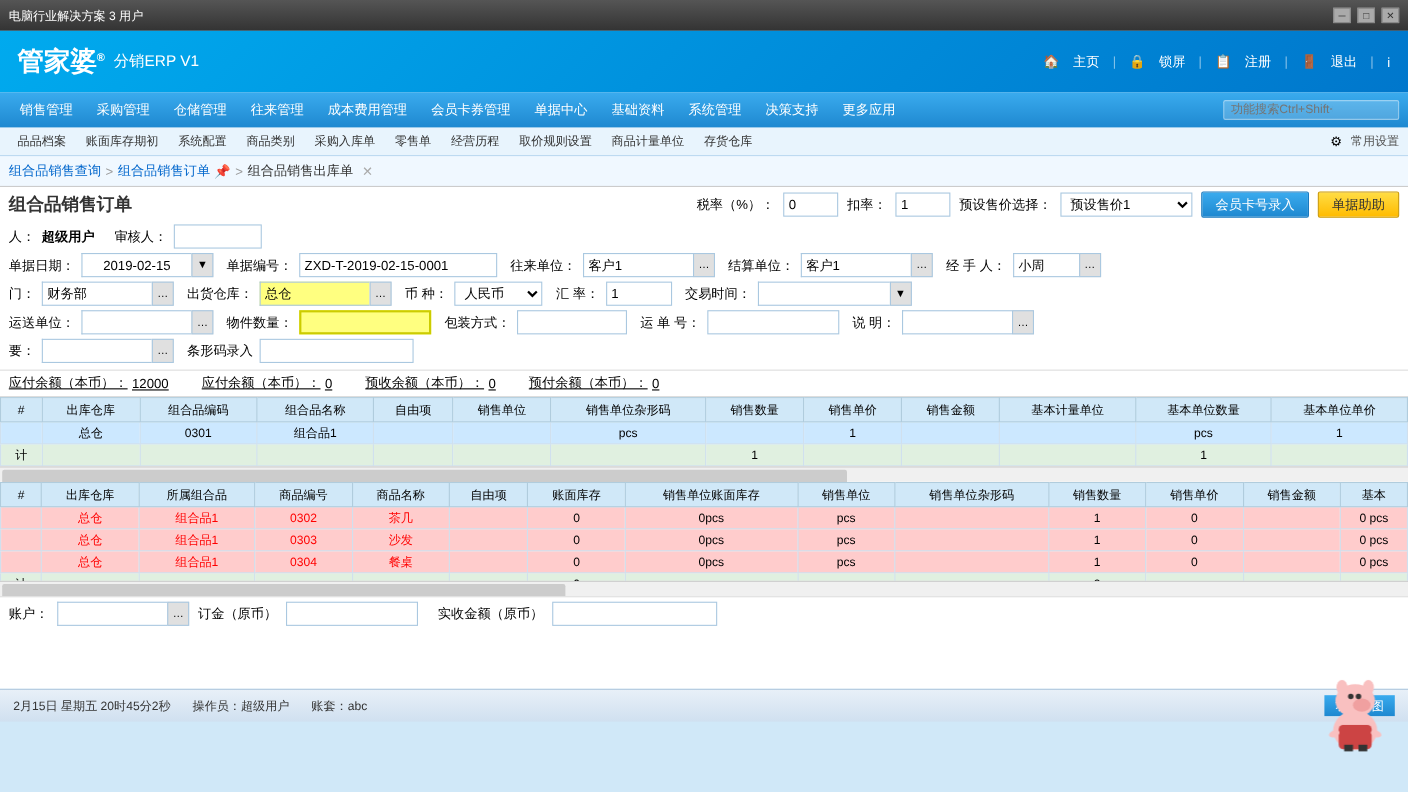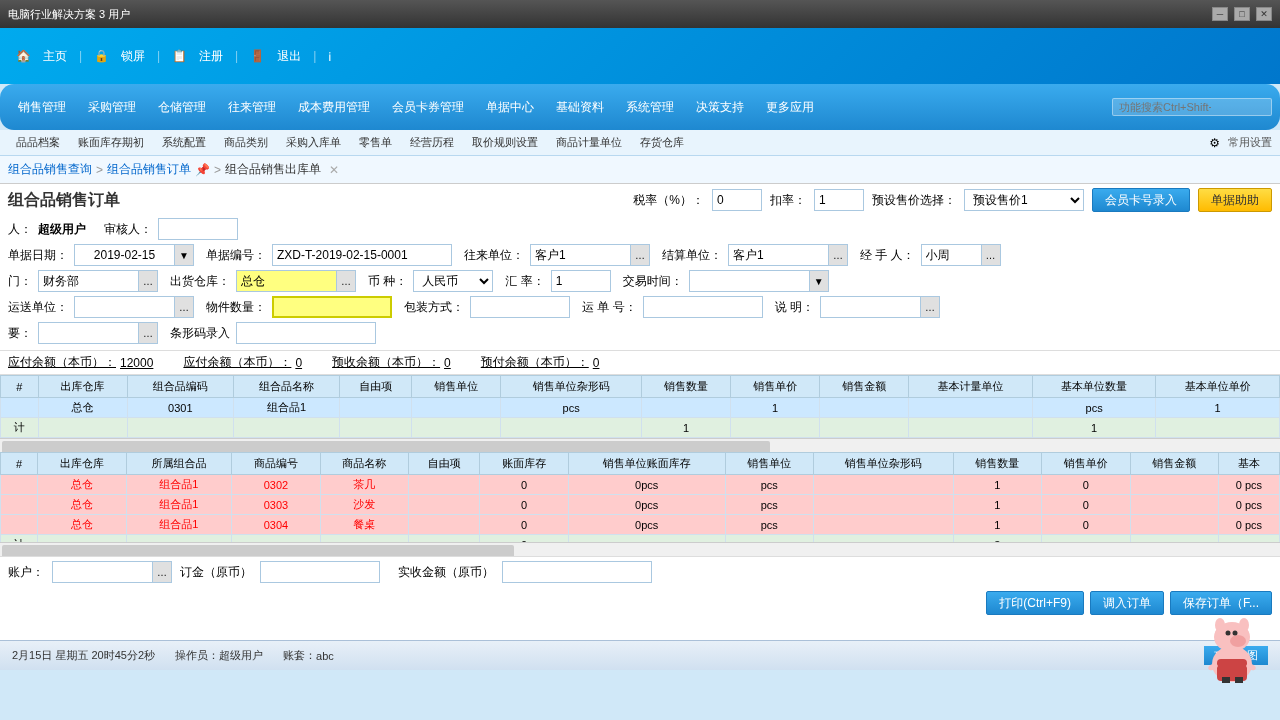--- a/index.html
+++ b/index.html
@@ -9,21 +9,21 @@
     .title-bar { height: 28px; background: linear-gradient(to bottom, #555, #333); display: flex; align-items: center; justify-content: space-between; padding: 0 8px; color: white; font-size: 11px; }
     .title-bar-left { display: flex; align-items: center; gap: 8px; }
     .title-bar-right { display: flex; gap: 6px; }
     .title-btn { width: 16px; height: 14px; background: #aaa; border: 1px solid #888; font-size: 9px; display: flex; align-items: center; justify-content: center; cursor: pointer; color: #333; }
 
     
     .header { height: 56px; background: linear-gradient(135deg, #00aaee 0%, #0077cc 100%); display: flex; align-items: center; justify-content: space-between; padding: 0 16px; }
     .header-right { display: flex; align-items: center; gap: 12px; color: white; font-size: 12px; }
 
     
-    .main-nav { height: 46px; background: linear-gradient(to bottom, #3aabee, #1e88d0); display: flex; align-items: center; padding: 0 8px; gap: 2px; border-radius: 14px; }
+    .main-nav { height: 32px; background: linear-gradient(to bottom, #3aabee, #1e88d0); display: flex; align-items: center; padding: 0 8px; gap: 2px; }
     .nav-item { color: white; font-size: 12px; padding: 4px 10px; cursor: pointer; border-radius: 2px; white-space: nowrap; }
     .nav-search { margin-left: auto; background: rgba(255,255,255,0.2); border: 1px solid rgba(255,255,255,0.4); color: white; padding: 2px 60px 2px 6px; font-size: 11px; border-radius: 2px; }
 
     
     .sub-nav { height: 26px; background: #e8f4fd; border-bottom: 1px solid #b8d8f0; display: flex; align-items: center; padding: 0 8px; gap: 2px; }
     .sub-nav-item { color: #333; font-size: 11px; padding: 2px 8px; cursor: pointer; }
     .sub-nav-right { margin-left: auto; display: flex; align-items: center; gap: 8px; }
     .settings-btn { font-size: 11px; color: #555; cursor: pointer; }
 
     
@@ -81,20 +81,24 @@
     <span>电脑行业解决方案 3 用户</span>
   </div>
   <div class="title-bar-right">
     <div class="title-btn">─</div>
     <div class="title-btn">□</div>
     <div class="title-btn">✕</div>
   </div>
 </div>
 
 <div class="header">
+  <div style="display:flex;align-items:center;gap:4px">
+    <span style="color:white;font-size:24px;font-weight:bold;">管家婆<sup style="font-size:10px">®</sup></span>
+    <span style="color:white;font-size:14px;margin-left:4px;">分销ERP V1</span>
+  </div>
   <div class="header-right">
     <span style="cursor:pointer;">🏠</span>
     <span style="color:white;cursor:pointer;">主页</span>
     <span style="color:rgba(255,255,255,0.5)">|</span>
     <span>🔒</span>
     <span style="color:white;cursor:pointer;">锁屏</span>
     <span style="color:rgba(255,255,255,0.5)">|</span>
     <span>📋</span>
     <span style="color:white;cursor:pointer;">注册</span>
     <span style="color:rgba(255,255,255,0.5)">|</span>
@@ -433,25 +437,20 @@
     <div class="input-with-btn">
       <input class="form-input" style="width: 100px;">
       <button class="combo-btn">…</button>
     </div>
     <span style="margin-left:0;">订金（原币）</span>
     <input class="form-input" style="width: 120px;">
     <span style="margin-left:10px;">实收金额（原币）</span>
     <input class="form-input" style="width: 150px;">
   </div>
 
-  <div class="footer-btns">
-    <button class="btn-blue-lg">打印(Ctrl+F9)</button>
-    <button class="btn-blue-lg">调入订单</button>
-    <button class="btn-blue-lg">保存订单（F...</button>
-  </div>
 </div>
 
 <div class="cartoon" style="position:fixed;right:10px;bottom:36px;width:75px;height:85px;z-index:100;">
   <svg width="75" height="85" viewBox="0 0 75 85" xmlns="http://www.w3.org/2000/svg">
 
     <ellipse cx="37" cy="65" rx="20" ry="18" fill="#f9c0c0"></ellipse>
 
     <ellipse cx="37" cy="38" rx="18" ry="15" fill="#f9c0c0"></ellipse>
 
     <ellipse cx="43" cy="42" rx="8" ry="6" fill="#f0a0a0"></ellipse>

